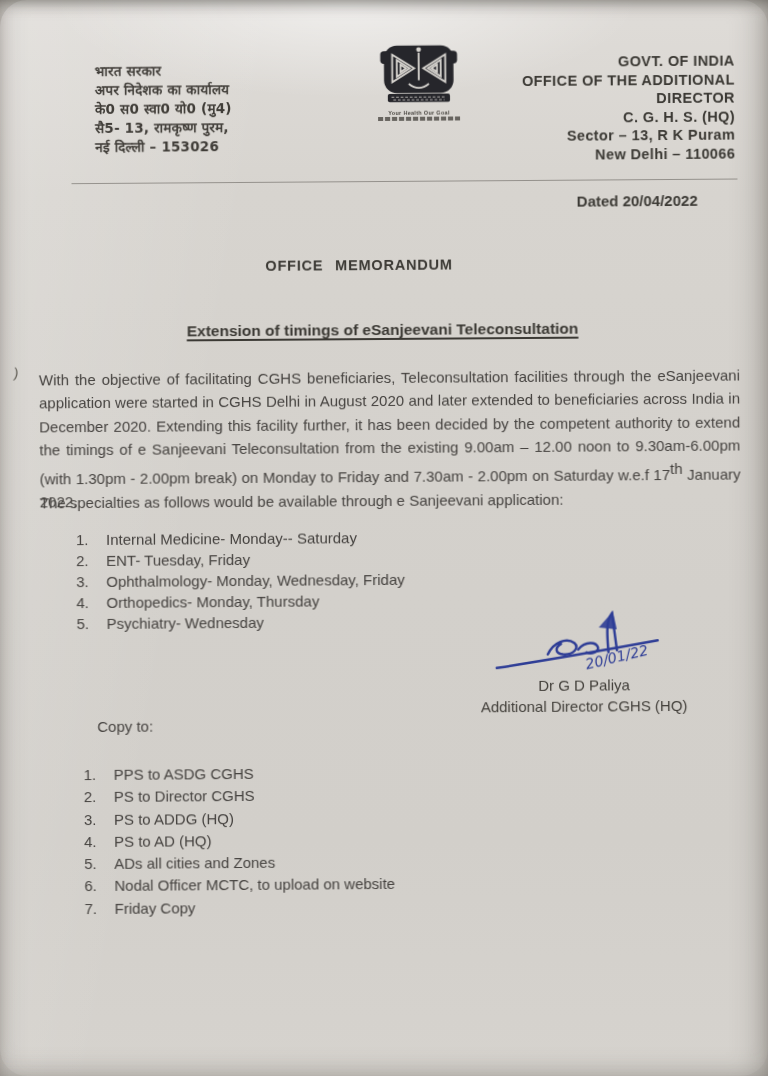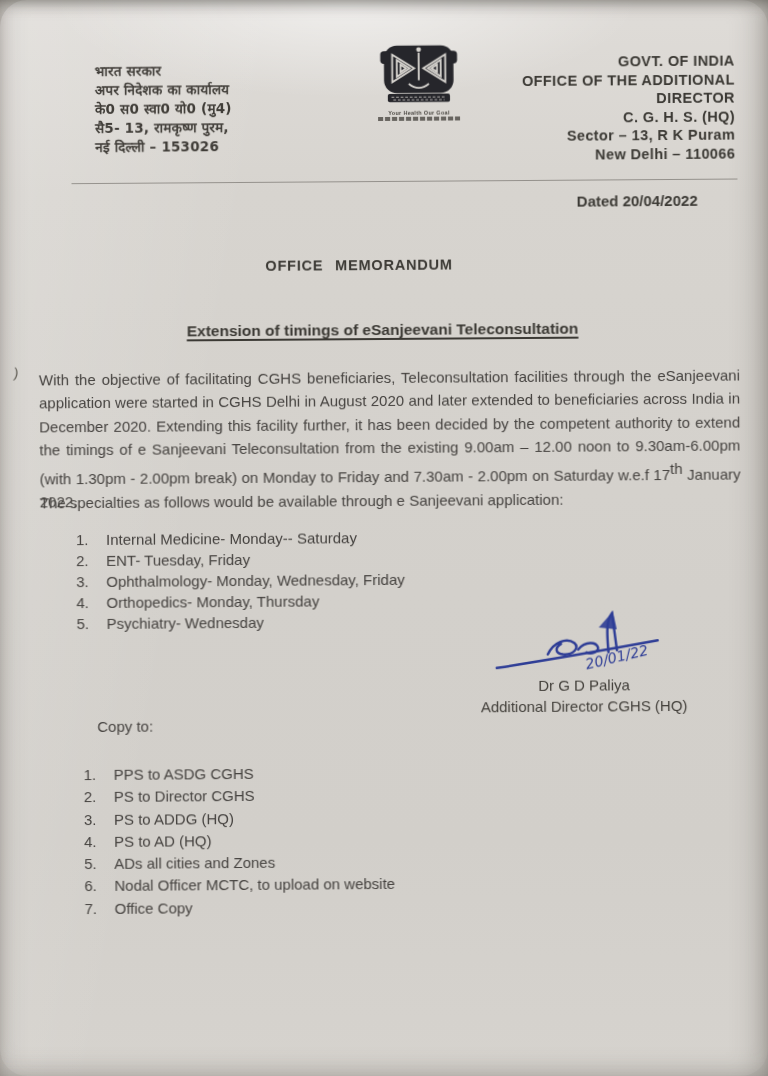--- a/index.html
+++ b/index.html
@@ -200,18 +200,18 @@
         <div class="row">
         <span class="num">5.</span>
         <span>ADs all cities and Zones</span>
       </div>
         <div class="row">
         <span class="num">6.</span>
         <span>Nodal Officer MCTC, to upload on website</span>
       </div>
         <div class="row">
         <span class="num">7.</span>
-        <span>Office Copy</span>
+        <span>Friday Copy</span>
       </div>
       </div>
 
   </div>
 </div>
 
 </body></html>

